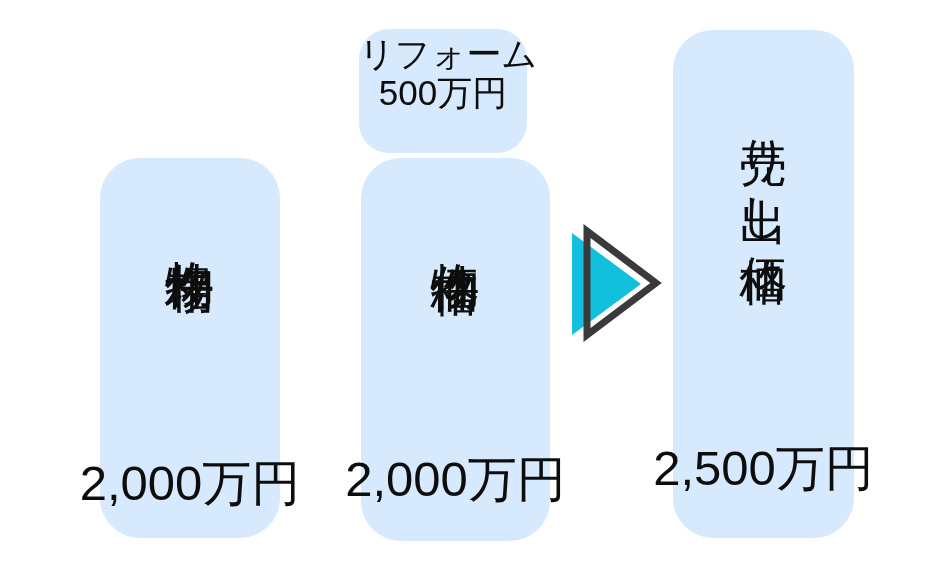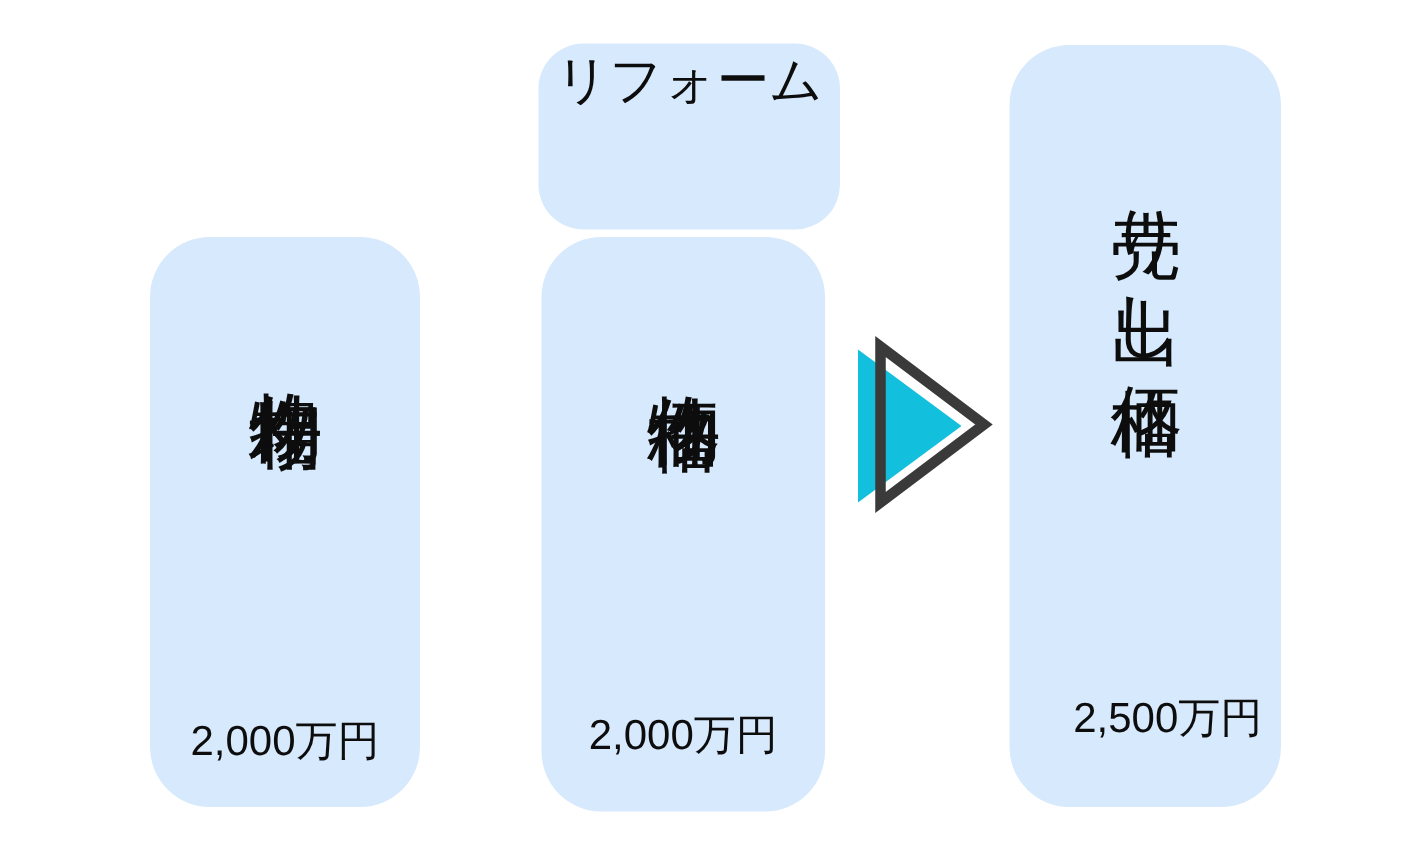--- a/index.html
+++ b/index.html
@@ -8,60 +8,61 @@
     background: #ffffff;
     font-family: "Liberation Sans", "DejaVu Sans", sans-serif;
     color: var(--text, #0d0d0d);
   }
   .canvas { position: relative; width: 950px; height: 575px; overflow: hidden; }
 
   .box { position: absolute; background: var(--box-fill, #d7e9fc); }
 
   .box-market { left: 100px; top: 158px; width: 180px; height: 380px; border-radius: 40px; }
   .box-reform {
-    left: 359px; top: 29px; width: 201px; height: 124px; border-radius: 30px;
+    left: 359px; top: 29px; width: 168px; height: 124px; border-radius: 30px;
     text-align: center; font-size: 35px; line-height: 39px;
     padding-top: 5px; box-sizing: border-box;
   }
   .box-price  { left: 361px; top: 158px; width: 189px; height: 383px; border-radius: 40px; }
   .box-sale   { left: 673px; top: 30px;  width: 181px; height: 508px; border-radius: 40px; }
 
   .vlabel {
     position: absolute; left: 50%; transform: translateX(-50%);
     writing-mode: vertical-rl; text-orientation: upright;
     font-size: 49px; line-height: 1; letter-spacing: 2px; white-space: nowrap;
   }
   .box-market .vlabel { top: 64px; }
   .box-price  .vlabel { top: 66px; }
   .box-sale   .vlabel { top: 72px; font-size: 48px; }
 
   .amount {
     position: absolute; left: 50%; transform: translateX(-50%);
-    font-size: 28px; line-height: 1; white-space: nowrap;
+    font-size: 49px; line-height: 1; white-space: nowrap;
   }
   .box-market .amount { bottom: 30px; }
   .box-price  .amount { bottom: 37px; }
-  .box-sale   .amount { bottom: 45px; margin-left: 15px; }
+  .box-sale   .amount { bottom: 45px; }
 
   .reform-line { white-space: nowrap; }
 
   .arrow-svg { position: absolute; left: 560px; top: 220px; }
 </style>
 </head>
 <body>
 
 <div class="canvas">
 
   <div class="box box-market">
     <div class="vlabel">物件相場</div>
     <div class="amount">2,000万円</div>
   </div>
 
   <div class="box box-reform">
     <div class="reform-line">リフォーム</div>
+    <div class="reform-line">500万円</div>
   </div>
 
   <div class="box box-price">
     <div class="vlabel">物件価格</div>
     <div class="amount">2,000万円</div>
   </div>
 
   <svg class="arrow-svg" width="110" height="130" viewBox="0 0 110 130">
     <polygon points="12,13 12,115 81,64" fill="var(--arrow-fill, #12bfdc)"></polygon>
     <polygon points="27,11 27,115 96,63" fill="none" stroke="var(--arrow-outline, #3a3a3a)" stroke-width="7" stroke-linejoin="miter"></polygon>

